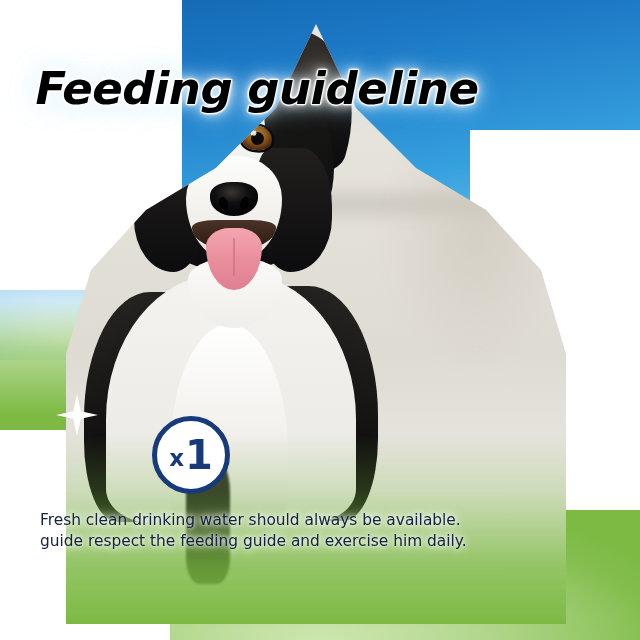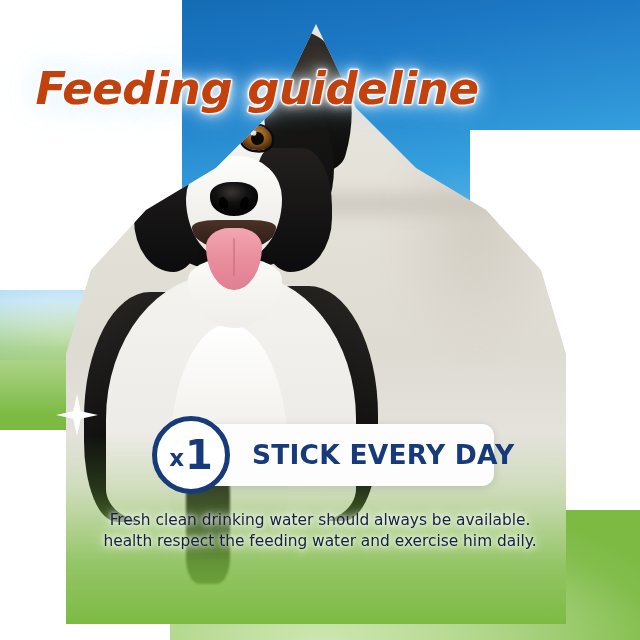--- a/index.html
+++ b/index.html
@@ -207,21 +207,21 @@
 
   
   .fur-soft{position:absolute;inset:0;filter:blur(.4px);}
 
   
   .title{
     position:absolute;left:0;top:62px;width:514px;text-align:center;
     font-family:"DejaVu Sans",sans-serif;
     font-weight:bold;font-style:italic;
     font-size:45px;letter-spacing:-.5px;
-    color:#c2410c;
+    color:#000000;
     text-shadow:
       0 0 2px #fff, 0 0 3px #fff, 1px 0 2px #fff, -1px 0 2px #fff,
       0 1px 2px #fff, 0 -1px 2px #fff,
       0 0 10px rgba(255,255,255,.95), 0 0 18px rgba(255,255,255,.8),
       0 0 28px rgba(160,220,255,.75);
     -webkit-text-stroke:1.5px #ffffff;
     paint-order:stroke fill;
   }
 
   
@@ -246,21 +246,21 @@
     font-family:"DejaVu Sans",sans-serif;font-weight:bold;color:#173a7a;
     font-size:23px;line-height:1;position:relative;top:3px;
   }
   .badge-num{
     font-family:"DejaVu Sans",sans-serif;font-weight:bold;color:#173a7a;
     font-size:40px;line-height:1;margin-left:1px;
   }
 
   
   .copy{
-    position:absolute;left:40px;top:510px;width:560px;text-align:center;
+    position:absolute;left:40px;top:510px;width:560px;
     font-family:"DejaVu Sans",sans-serif;
     font-size:15.4px;line-height:21px;color:#15213f;
     text-shadow:0 0 4px rgba(255,255,255,.95),0 0 8px rgba(255,255,255,.9),0 0 14px rgba(255,255,255,.75);
   }
   .copy div{white-space:nowrap;}
 
   
   .sp-white{position:absolute;}
   .sp-white i{
     display:block;width:100%;height:100%;background:#ffffff;
@@ -336,27 +336,24 @@
   <div class="sp-white sp-right">
       <i></i>
     </div>
   <div class="sp-white sp-left">
       <i></i>
     </div>
 
   <div class="title">Feeding guideline</div>
 
   <div class="badge">
-    <div class="badge-pill">
-      <span class="badge-pill-label">STICK EVERY DAY</span>
-    </div>
     <div class="badge-circle">
       <span class="badge-x">x</span>
       <span class="badge-num">1</span>
     </div>
   </div>
 
   <div class="copy">
     <div>Fresh clean drinking water should always be available.</div>
-    <div>health respect the feeding water and exercise him daily.</div>
+    <div>guide respect the feeding guide and exercise him daily.</div>
   </div>
 
 </div>
 
 </body></html>

